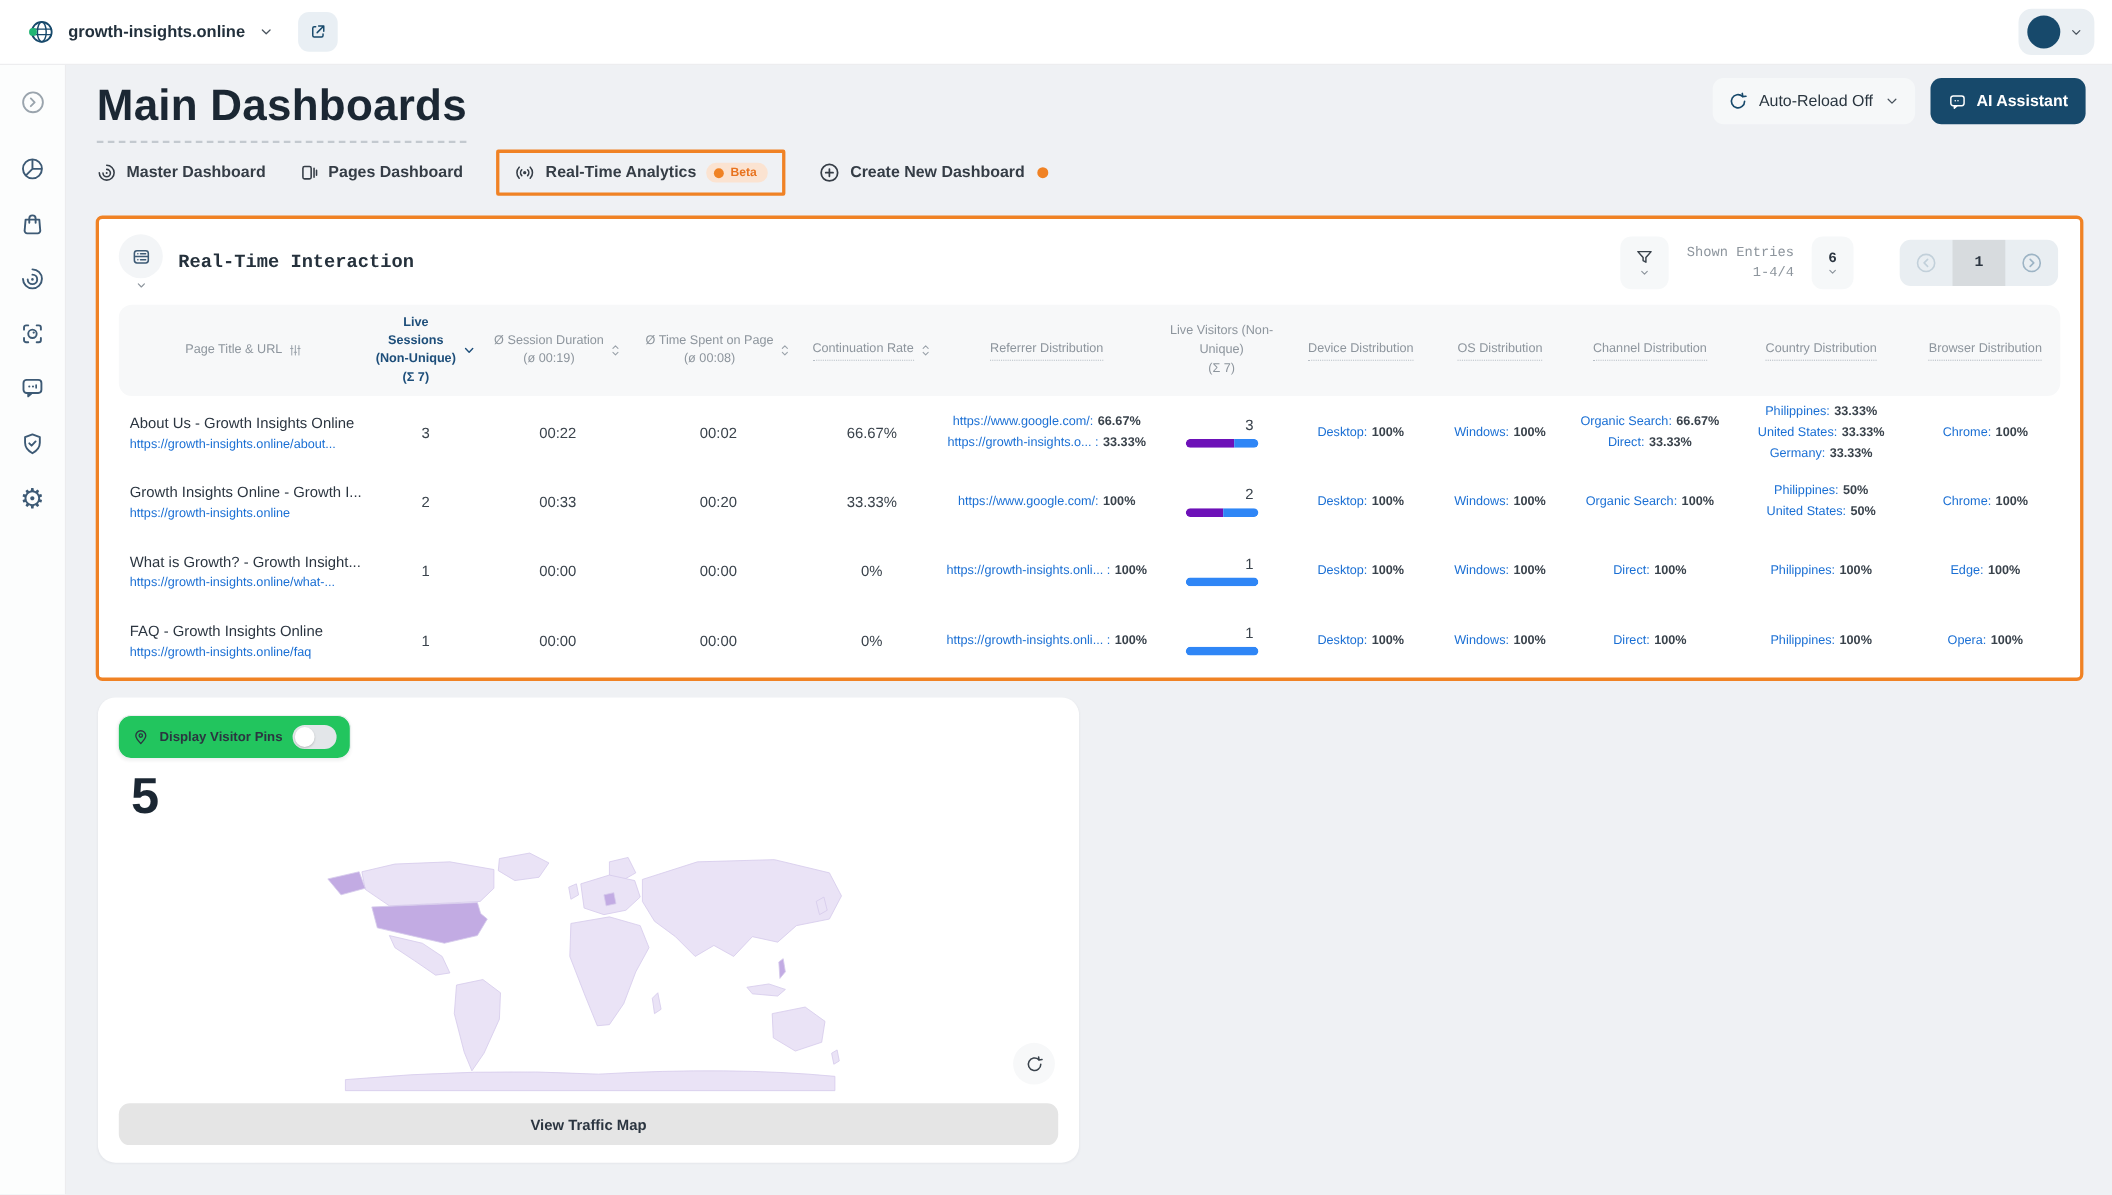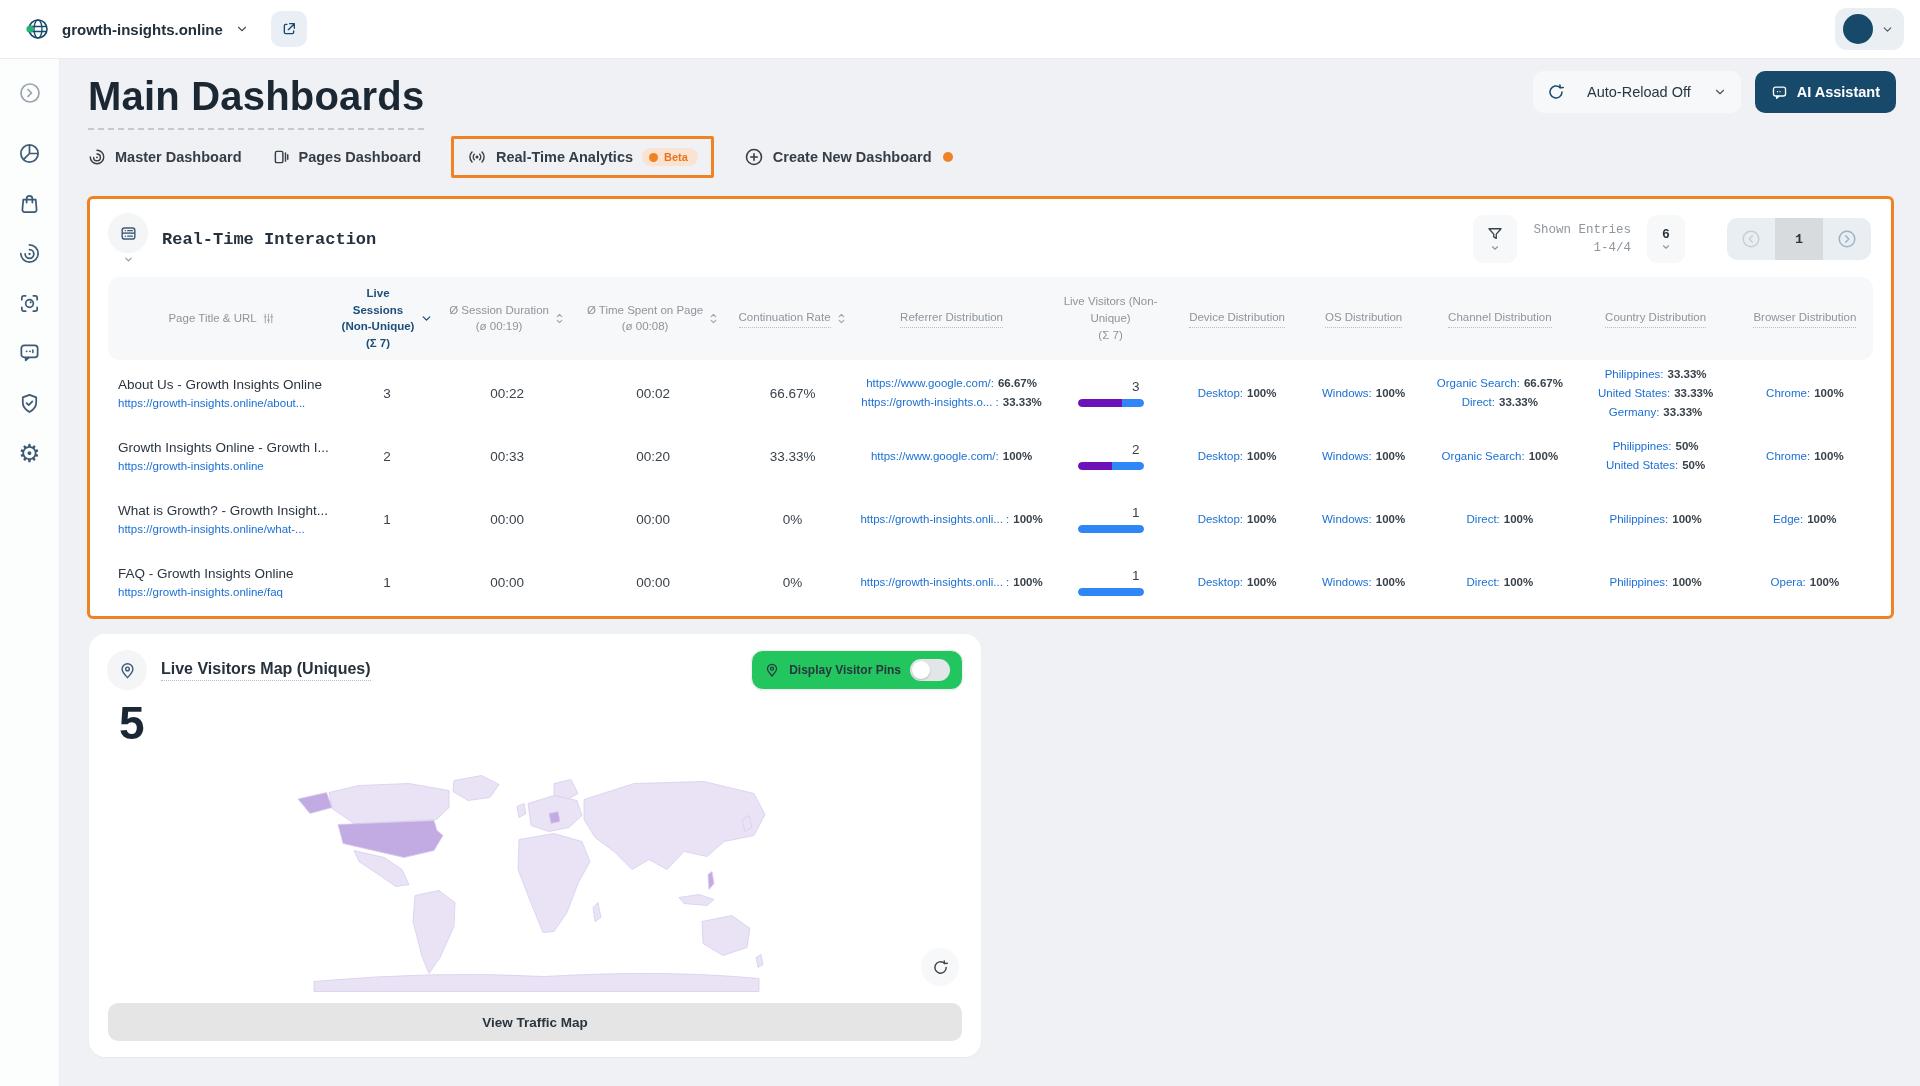--- a/index.html
+++ b/index.html
@@ -31,21 +31,21 @@
 
   
   .page-title{position:absolute;left:88px;top:74px;font-size:40px;font-weight:700;color:#1b2733;padding-bottom:9px;border-bottom:2px dashed #c3c9cf;letter-spacing:.2px;}
   .quota{position:absolute;left:325px;top:74px;width:230px;}
   .quota-top{display:flex;justify-content:space-between;align-items:flex-start;}
   .quota-title{font-size:12px;font-weight:700;color:#242e38;line-height:1.25;}
   .quota-inf{color:var(--accent);font-size:16px;font-weight:700;line-height:1;margin-top:3px;}
   .quota-link{font-size:11px;color:var(--link);margin-top:2px;display:inline-block;cursor:pointer;}
   .quota-bar{margin-top:9px;width:228px;height:8px;border-radius:4px;background:#e8eaec;}
   .controls{position:absolute;right:24px;top:71px;display:flex;gap:14px;align-items:center;}
-  .reload-pill{height:42px;display:flex;align-items:center;gap:22px;background:#f6f8f9;border-radius:10px;padding:0 14px;cursor:pointer;color:#2a3640;}
+  .reload-pill{height:42px;display:flex;align-items:center;gap:10px;background:#f6f8f9;border-radius:10px;padding:0 14px;cursor:pointer;color:#2a3640;}
   .reload-pill .lbl{font-size:14.5px;}
   .ai-btn{height:42px;display:flex;align-items:center;gap:9px;background:var(--navy);color:#fff;border:none;border-radius:10px;padding:0 16px;font-size:14.5px;font-weight:700;cursor:pointer;font-family:inherit;}
 
   
   .tabs{position:absolute;left:88px;top:136px;display:flex;align-items:center;gap:30px;}
   .tab{display:flex;align-items:center;gap:9px;font-size:14.5px;font-weight:600;color:#353d46;cursor:pointer;white-space:nowrap;}
   .tab .ticon{display:inline-flex;color:#353d46;}
   .tab-hl{border:3px solid var(--accent);padding:8px 13px;border-radius:2px;}
   .beta-badge{display:flex;align-items:center;gap:6px;background:var(--beta-bg);border-radius:10px;padding:3px 10px 3px 7px;}
   .beta-dot{width:9px;height:9px;border-radius:50%;background:var(--accent);}
@@ -577,29 +577,20 @@
 
       </div>
       <div class="cell">
           <div class="dline"><span class="dlbl">Opera:</span><span class="dval">100%</span></div>
         </div>
     </div>
   </div>
 
   <div class="map-card">
     <div class="map-head">
-      <div class="map-title-group">
-        <div class="icon-circle">
-          <svg width="19" height="19" viewBox="0 0 24 24" fill="none">
-              <path d="M12 21c-4-4.3-6.8-7.5-6.8-10.7a6.8 6.8 0 1 1 13.6 0C18.8 13.5 16 16.7 12 21z" stroke="currentColor" stroke-width="1.8" stroke-linejoin="round"></path>
-              <circle cx="12" cy="10" r="2.3" stroke="currentColor" stroke-width="1.8"></circle>
-            </svg>
-        </div>
-        <div class="map-title">Live Visitors Map (Uniques)</div>
-      </div>
       <div class="pins-pill">
         <span>
           <svg width="16" height="16" viewBox="0 0 24 24" fill="none">
               <path d="M12 21c-4-4.3-6.8-7.5-6.8-10.7a6.8 6.8 0 1 1 13.6 0C18.8 13.5 16 16.7 12 21z" stroke="#2b3540" stroke-width="1.8" stroke-linejoin="round"></path>
               <circle cx="12" cy="10" r="2.3" stroke="#2b3540" stroke-width="1.8"></circle>
             </svg>
         </span>
         <span class="pins-lbl">Display Visitor Pins</span>
         <span class="toggle">
             <span class="knob"></span>

